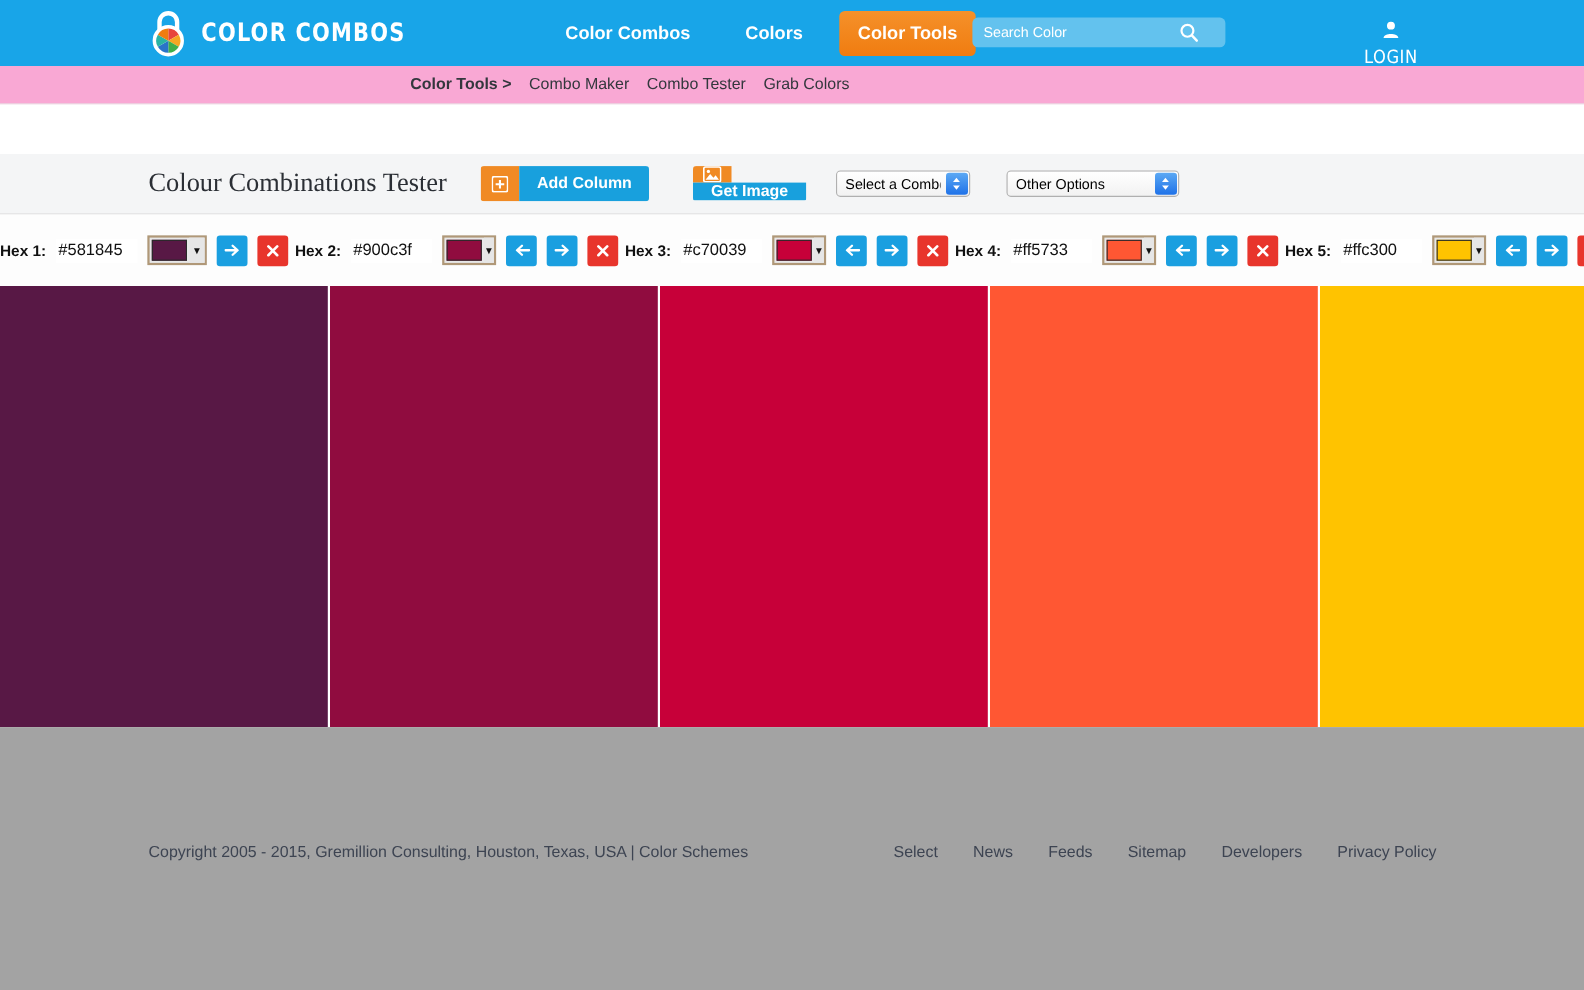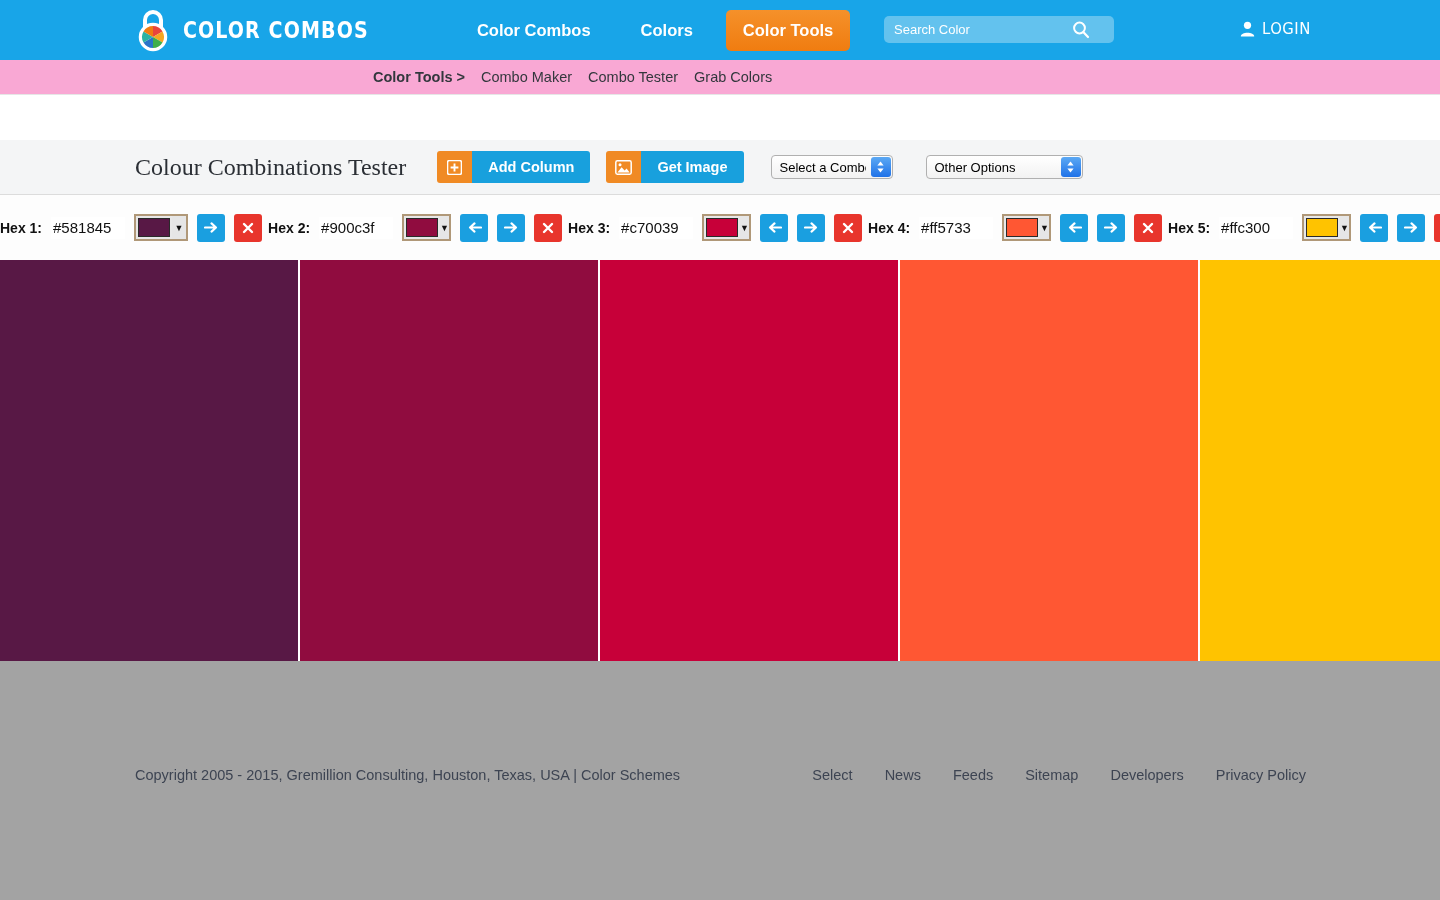--- a/index.html
+++ b/index.html
@@ -10,20 +10,21 @@
     overflow: hidden;
   }
 
   
   .header {
     position: relative;
     height: 60px;
     background: #18a5e8;
     display: flex;
     align-items: center;
+    gap: 37px;
   }
   .logo-wrap {
     display: flex; align-items: center;
     margin-left: 133px;
     gap: 10px;
   }
   .logo-mark { width: 40px; height: 44px; display:block; }
   .logo-text {
     color: #ffffff;
     font-size: 23px;
@@ -68,20 +69,21 @@
     padding-left: 10px;
     width: 185px; height: 100%;
   }
   .search-input::placeholder { color: #ffffff; opacity: 1; }
   .search-icon { width: 20px; height: 20px; margin-left: 2px; }
   .login-wrap {
     position: absolute;
     left: 1240px; top: 19px;
     display: flex; align-items: center; gap: 7px;
     cursor: pointer;
+    flex-direction: column;
   }
   .login-text {
     color: #ffffff; font-size: 16.5px; letter-spacing: .5px;
     font-family: "DejaVu Sans Condensed","Liberation Sans", sans-serif;
   }
 
   
   .breadcrumb-bar {
     height: 35px;
     background: #f9a8d4;
@@ -268,21 +270,21 @@
     <div class="btn-ico">
       <svg width="15" height="15" viewBox="0 0 15 15">
         <rect x="0.5" y="0.5" width="14" height="14" rx="2" fill="none" stroke="#ffffff" stroke-width="1.6"></rect>
         <line x1="7.5" y1="3.6" x2="7.5" y2="11.4" stroke="#ffffff" stroke-width="1.9"></line>
         <line x1="3.6" y1="7.5" x2="11.4" y2="7.5" stroke="#ffffff" stroke-width="1.9"></line>
       </svg>
     </div>
     <div class="btn-lbl">Add Column</div>
   </div>
 
-  <div class="btn-split" style="margin-left:16px;">
+  <div class="btn-split" style="margin-left:40px;flex-direction:column;">
     <div class="btn-ico">
       <svg width="17" height="15" viewBox="0 0 17 15">
         <rect x="0.8" y="0.8" width="15.4" height="13.4" rx="1.6" fill="none" stroke="#ffffff" stroke-width="1.5"></rect>
         <circle cx="5" cy="4.8" r="1.5" fill="#ffffff"></circle>
         <path d="M2.4 12.4 L6.6 7.2 L9.6 10.6 L11.6 8.4 L14.6 12.4 Z" fill="#ffffff"></path>
       </svg>
     </div>
     <div class="btn-lbl">Get Image</div>
   </div>
 

